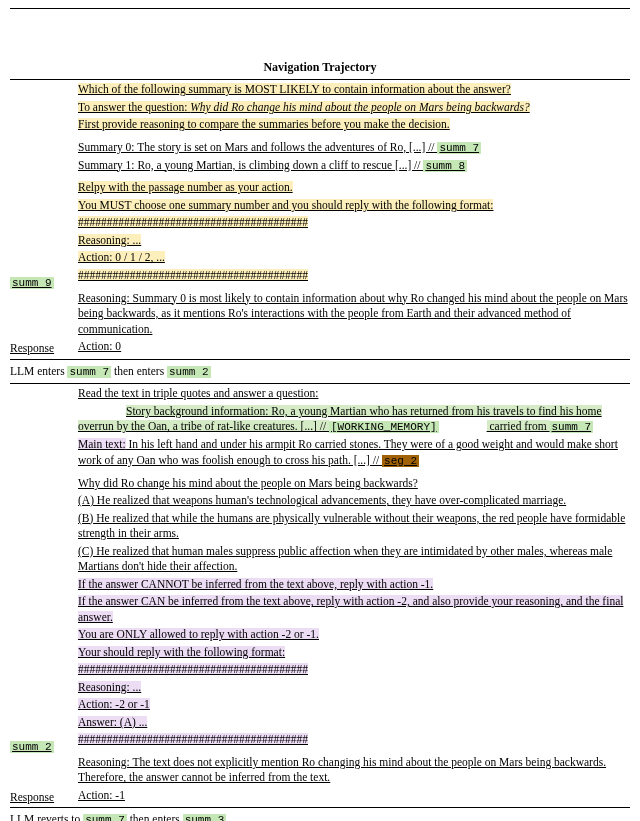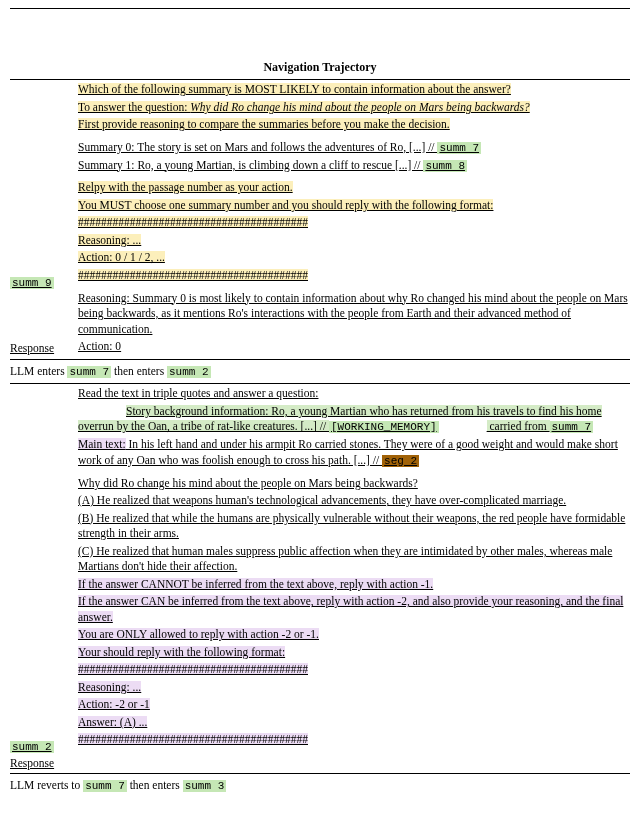--- a/index.html
+++ b/index.html
@@ -114,18 +114,22 @@
     <p class="p tight"><span class="hlP">########################################</span></p>
     <p class="p tight"><span class="hlP">Reasoning: ...</span></p>
     <p class="p tight"><span class="hlP">Action: -2 or -1</span></p>
     <p class="p tight"><span class="hlP">Answer: (A) ...</span></p>
     <p class="p"><span class="hlP">########################################</span></p>
   </div>
 </div>
 
 <div class="row section">
   <div class="lcol">Response</div>
+  <div class="rcol">
+    <p class="p tight">Reasoning: The text does not explicitly mention Ro changing his mind about the people on Mars being backwards. Therefore, the answer cannot be inferred from the text.</p>
+    <p class="p tight">Action: -1</p>
+  </div>
 </div>
 
 <hr class="hr">
 <div class="narr">
   <span>LLM reverts to </span><span class="tag tagG">summ 7</span><span> then enters </span><span class="tag tagG">summ 3</span>
 </div>
 
 </body></html>

